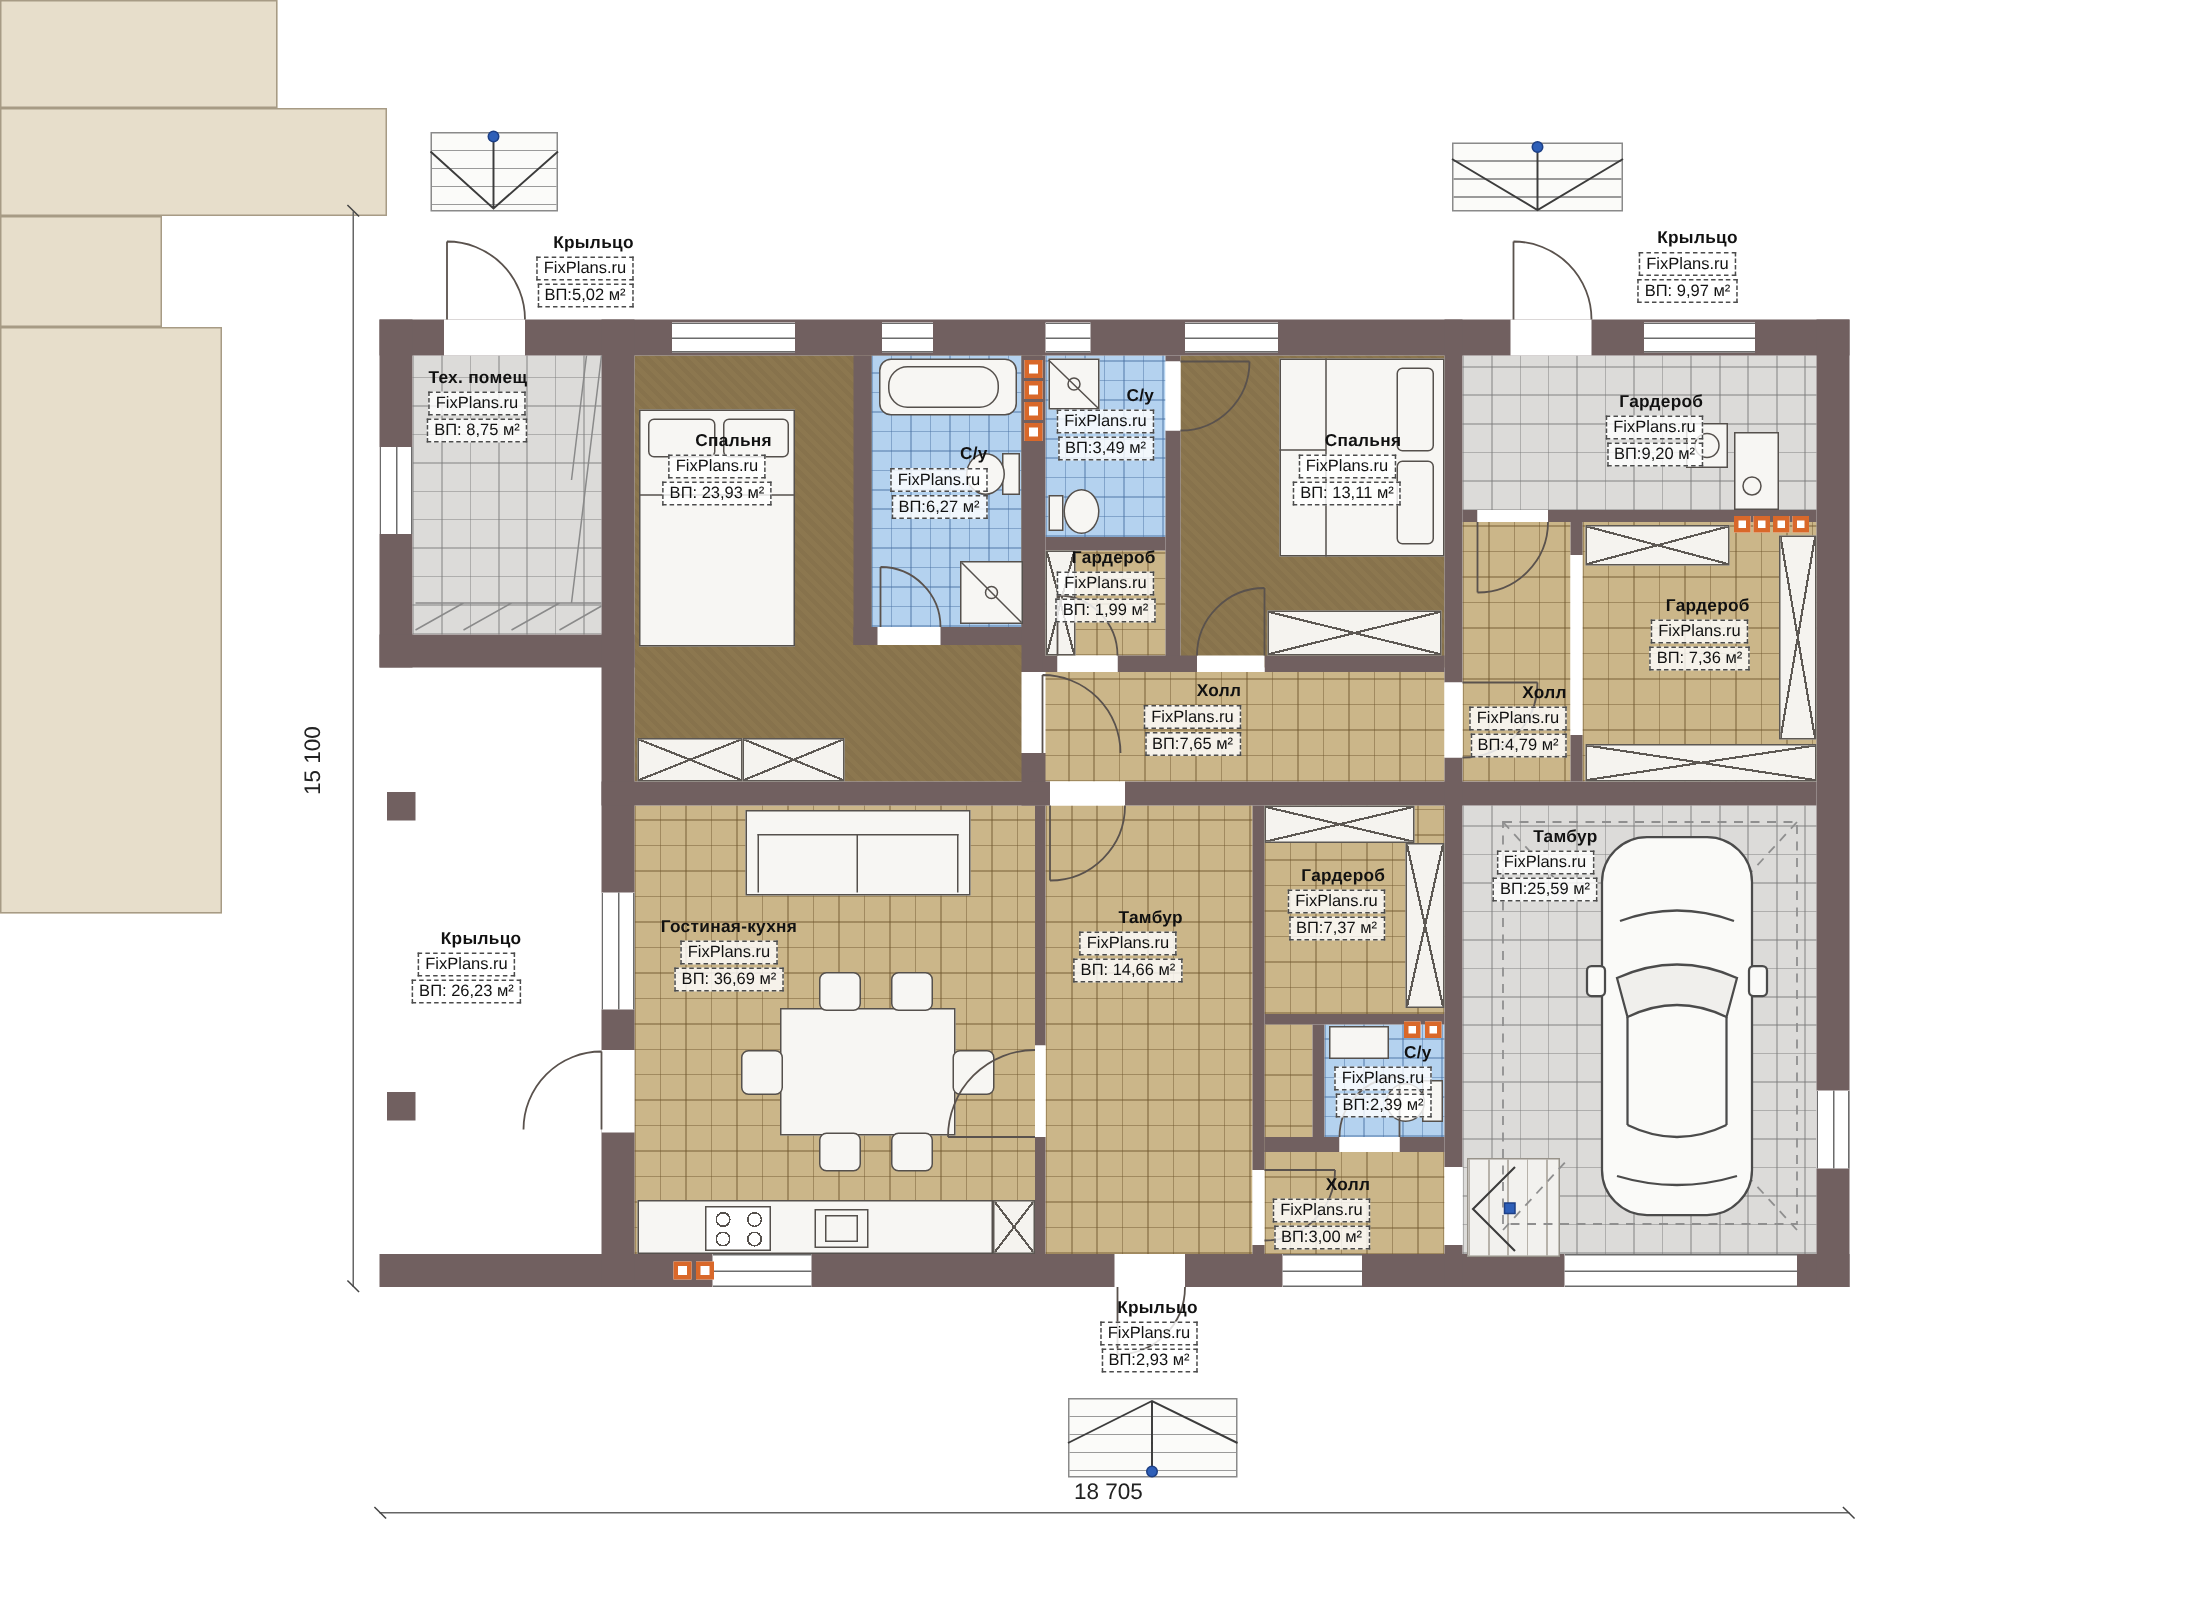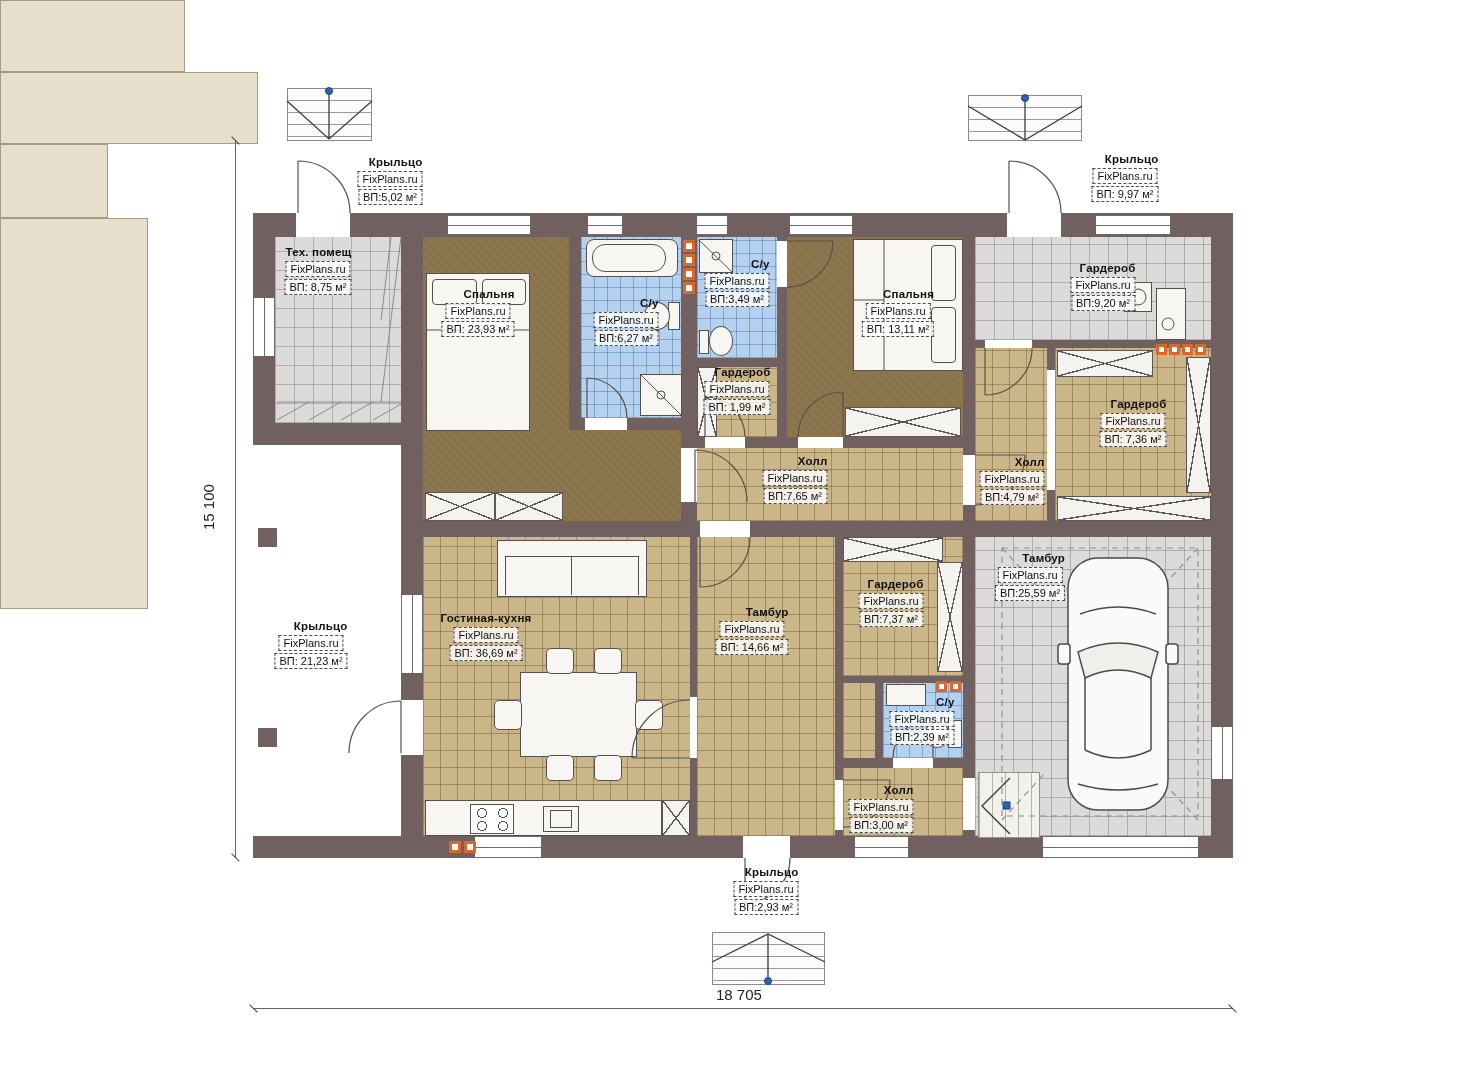--- a/index.html
+++ b/index.html
@@ -349,21 +349,21 @@
     <div class="rbox">ВП:4,79 м²</div>
   </div>
   <div class="rlabel" style="left:1133px;top:398px;">
     <div class="rname">Гардероб</div>
     <div class="rbox">FixPlans.ru</div>
     <div class="rbox">ВП: 7,36 м²</div>
   </div>
   <div class="rlabel" style="left:311px;top:620px;">
     <div class="rname">Крыльцо</div>
     <div class="rbox">FixPlans.ru</div>
-    <div class="rbox">ВП: 21,23 м²</div>
+    <div class="rbox">ВП: 26,23 м²</div>
   </div>
   <div class="rlabel" style="left:486px;top:612px;">
     <div class="rname">Гостиная-кухня</div>
     <div class="rbox">FixPlans.ru</div>
     <div class="rbox">ВП: 36,69 м²</div>
   </div>
   <div class="rlabel" style="left:752px;top:606px;">
     <div class="rname">Тамбур</div>
     <div class="rbox">FixPlans.ru</div>
     <div class="rbox">ВП: 14,66 м²</div>

